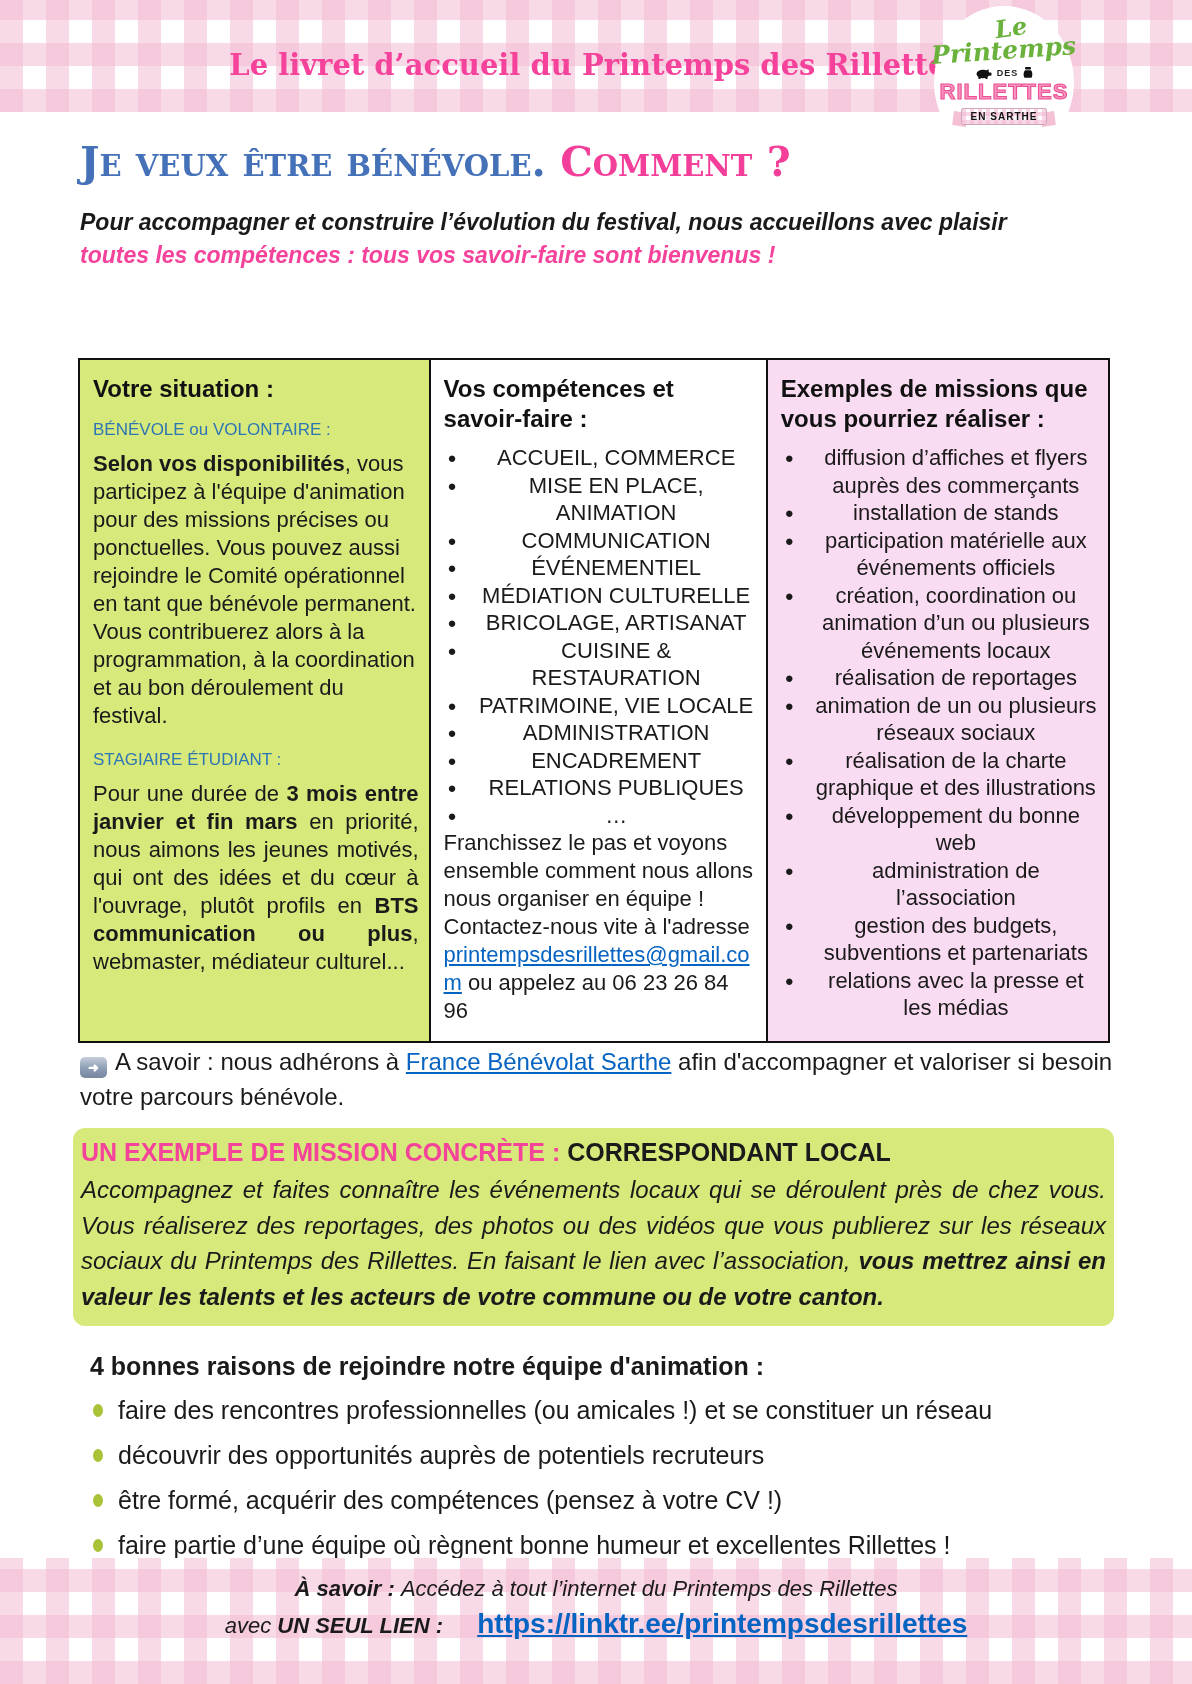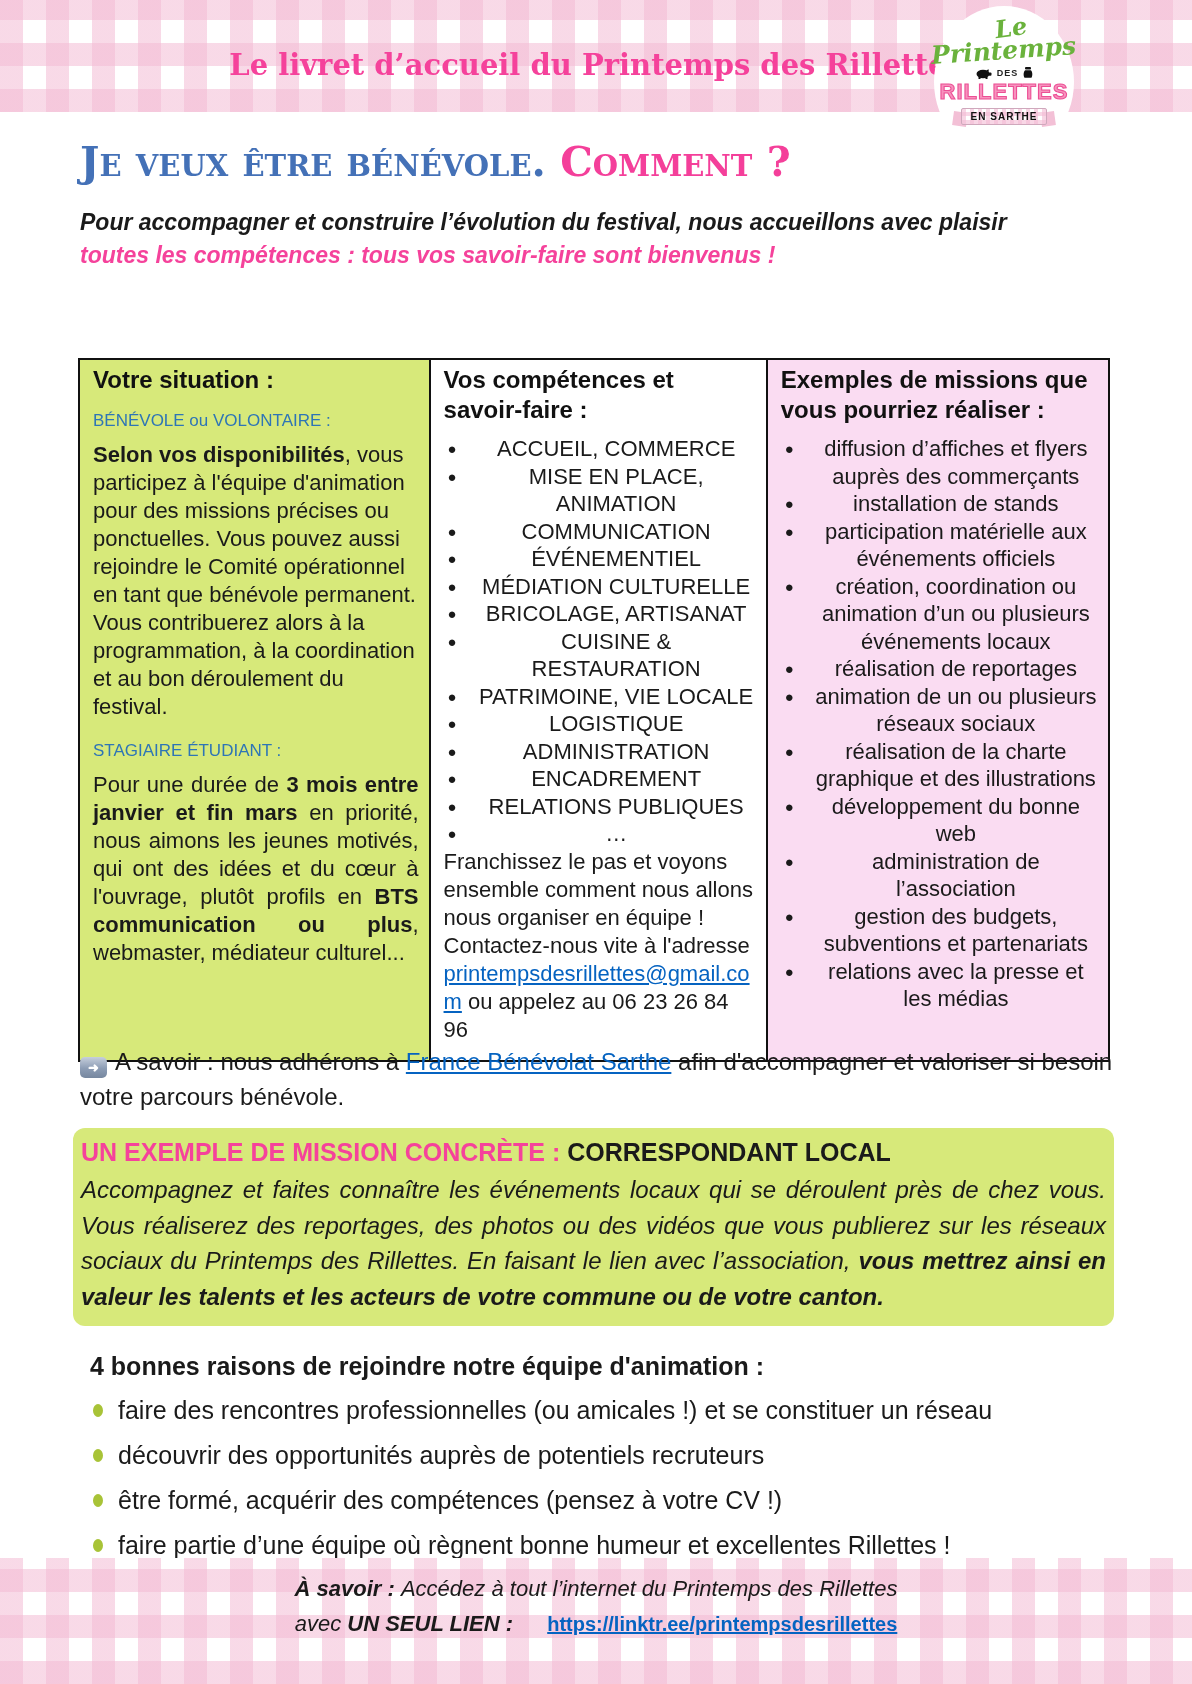--- a/index.html
+++ b/index.html
@@ -51,21 +51,21 @@
   
   .intro{position:absolute;top:206px;left:80px;width:1034px;font-style:italic;
          font-size:23px;line-height:32.5px;}
   .intro p{margin:0;}
   .intro .intro-bold{font-weight:bold;}
   .intro .intro-pink{font-weight:bold;color:#f5429b;}
 
   
   .grid{position:absolute;top:358px;left:78px;width:1032px;min-height:678px;
         display:flex;border:2px solid #111;box-sizing:border-box;}
-  .cell{box-sizing:border-box;padding:3px 10px 12px 13px;font-size:22px;line-height:28px;}
+  .cell{box-sizing:border-box;padding:12px 10px 12px 13px;font-size:22px;line-height:28px;}
   .cell-situation{width:34.1%;background:#d7e97a;border-right:2px solid #111;}
   .cell-skills{width:32.8%;background:#fff;border-right:2px solid #111;}
   .cell-missions{width:33.1%;background:#fadcf2;}
   .cell-title{margin:2px 0 10px 0;font-size:24px;line-height:30px;font-weight:bold;color:#111;}
   .blue-sub{margin:12px 0 6px 0;font-size:17px;color:#2e75b6;}
   .cell p.body{margin:0 0 4px 0;}
   .cell p.justify{text-align:justify;}
   .stag-gap{margin-top:16px;}
   .blist{list-style:none;margin:0;padding:0;}
   .blist li{position:relative;padding-left:33px;margin:0;text-align:center;}
@@ -98,21 +98,21 @@
   .reasons li::before{content:"";position:absolute;left:15px;top:9px;width:10px;height:13px;
       border-radius:50%;background:#a8c337;}
 
   
   .footer-band{position:absolute;top:1558px;left:0;width:1192px;height:126px;
       text-align:center;box-sizing:border-box;padding-top:15px;}
   .footer-line1{font-size:22px;font-style:italic;line-height:32px;}
   .footer-line1 .f-bold{font-weight:bold;}
   .footer-line2{font-size:22px;font-style:italic;line-height:38px;}
   .footer-line2 .f-bold{font-weight:bold;}
-  .footer-link{font-style:normal;font-weight:bold;font-size:20px;color:#0563c1;
+  .footer-link{font-style:normal;font-weight:bold;font-size:28px;color:#0563c1;
       margin-left:28px;}
 </style>
 </head>
 <body>
 
 <div class="page">
 
   <div class="header-band gingham">
     <div class="band-title">Le livret d’accueil du Printemps des Rillettes</div>
   </div>
@@ -161,21 +161,20 @@
       <h3 class="cell-title">Vos compétences et savoir-faire :</h3>
       <ul class="blist skills-list">
           <li>ACCUEIL, COMMERCE</li>
           <li>MISE EN PLACE, ANIMATION</li>
           <li>COMMUNICATION</li>
           <li>ÉVÉNEMENTIEL</li>
           <li>MÉDIATION CULTURELLE</li>
           <li>BRICOLAGE, ARTISANAT</li>
           <li>CUISINE &amp; RESTAURATION</li>
           <li>PATRIMOINE, VIE LOCALE</li>
-          <li>LOGISTIQUE</li>
           <li>ADMINISTRATION</li>
           <li>ENCADREMENT</li>
           <li>RELATIONS PUBLIQUES</li>
           <li>…</li>
         </ul>
       <p class="body"><span>Franchissez le pas et voyons ensemble comment nous allons nous organiser en équipe ! Contactez-nous vite à l'adresse </span><a class="email-link" href="#">printempsdesrillettes@gmail.com</a><span> ou appelez au 06 23 26 84 96</span></p>
     </div>
 
     <div class="cell cell-missions">
       <h3 class="cell-title">Exemples de missions que vous pourriez réaliser :</h3>

